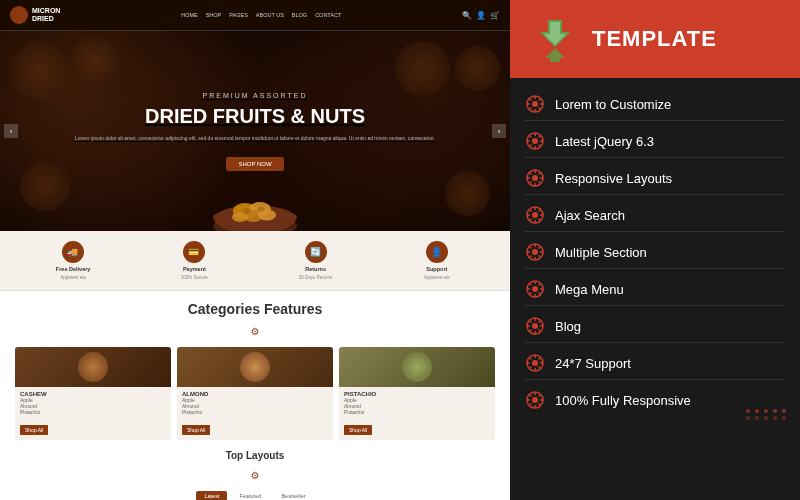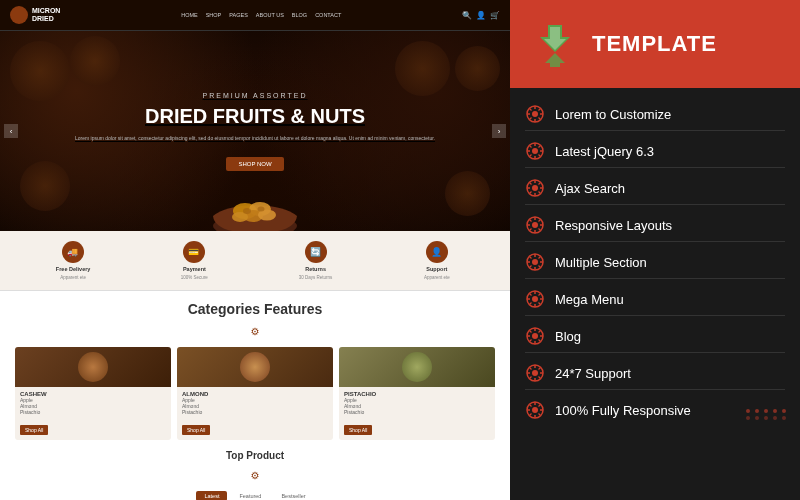--- a/index.html
+++ b/index.html
@@ -316,21 +316,21 @@
       flex-direction: column;
     }
 
     
     .brand-header {
       background: #cc3d2a;
       padding: 18px 20px;
       display: flex;
       align-items: center;
       gap: 12px;
-      height: 88px;
+      height: 78px;
     }
     .brand-logo {
       flex-shrink: 0;
     }
     .brand-logo svg {
       width: 50px;
       height: 50px;
     }
     .brand-name {
       font-size: 22px;
@@ -503,21 +503,21 @@
           </div>
         </div>
         <div class="cat-info">
           <div class="cat-name">PISTACHIO</div>
           <div class="cat-items">Apple<br>Almond<br>Pistachio</div>
           <div class="cat-btn">Shop All</div>
         </div>
       </div>
     </div>
 
-    <div class="top-product-title">Top Product</div>
+    <div class="top-product-title">Top Layouts</div>
     <div class="section-divider">
       <span>⚙</span>
     </div>
     <div class="product-tabs">
       <div class="product-tab active">Latest</div>
       <div class="product-tab">Featured</div>
       <div class="product-tab">Bestseller</div>
     </div>
   </div>
 </div>
@@ -570,33 +570,33 @@
 
     <div class="feature-row">
       <div class="feat-icon">
         <svg viewBox="0 0 18 18" xmlns="http://www.w3.org/2000/svg">
           <circle cx="9" cy="9" r="8" fill="none" stroke="#cc3d2a" stroke-width="1.5"></circle>
           <circle cx="9" cy="9" r="3" fill="#cc3d2a"></circle>
           <path d="M9 1 L9 4M9 14 L9 17M1 9 L4 9M14 9 L17 9" stroke="#cc3d2a" stroke-width="1.5"></path>
           <path d="M3.5 3.5 L5.5 5.5M12.5 12.5 L14.5 14.5M14.5 3.5 L12.5 5.5M5.5 12.5 L3.5 14.5" stroke="#cc3d2a" stroke-width="1.2"></path>
         </svg>
       </div>
+      <div class="feat-text">Responsive Layouts</div>
+    </div>
+
+    <div class="feature-row">
+      <div class="feat-icon">
+        <svg viewBox="0 0 18 18" xmlns="http://www.w3.org/2000/svg">
+          <circle cx="9" cy="9" r="8" fill="none" stroke="#cc3d2a" stroke-width="1.5"></circle>
+          <circle cx="9" cy="9" r="3" fill="#cc3d2a"></circle>
+          <path d="M9 1 L9 4M9 14 L9 17M1 9 L4 9M14 9 L17 9" stroke="#cc3d2a" stroke-width="1.5"></path>
+          <path d="M3.5 3.5 L5.5 5.5M12.5 12.5 L14.5 14.5M14.5 3.5 L12.5 5.5M5.5 12.5 L3.5 14.5" stroke="#cc3d2a" stroke-width="1.2"></path>
+        </svg>
+      </div>
       <div class="feat-text">Ajax Search</div>
-    </div>
-
-    <div class="feature-row">
-      <div class="feat-icon">
-        <svg viewBox="0 0 18 18" xmlns="http://www.w3.org/2000/svg">
-          <circle cx="9" cy="9" r="8" fill="none" stroke="#cc3d2a" stroke-width="1.5"></circle>
-          <circle cx="9" cy="9" r="3" fill="#cc3d2a"></circle>
-          <path d="M9 1 L9 4M9 14 L9 17M1 9 L4 9M14 9 L17 9" stroke="#cc3d2a" stroke-width="1.5"></path>
-          <path d="M3.5 3.5 L5.5 5.5M12.5 12.5 L14.5 14.5M14.5 3.5 L12.5 5.5M5.5 12.5 L3.5 14.5" stroke="#cc3d2a" stroke-width="1.2"></path>
-        </svg>
-      </div>
-      <div class="feat-text">Responsive Layouts</div>
     </div>
 
     <div class="feature-row">
       <div class="feat-icon">
         <svg viewBox="0 0 18 18" xmlns="http://www.w3.org/2000/svg">
           <circle cx="9" cy="9" r="8" fill="none" stroke="#cc3d2a" stroke-width="1.5"></circle>
           <circle cx="9" cy="9" r="3" fill="#cc3d2a"></circle>
           <path d="M9 1 L9 4M9 14 L9 17M1 9 L4 9M14 9 L17 9" stroke="#cc3d2a" stroke-width="1.5"></path>
           <path d="M3.5 3.5 L5.5 5.5M12.5 12.5 L14.5 14.5M14.5 3.5 L12.5 5.5M5.5 12.5 L3.5 14.5" stroke="#cc3d2a" stroke-width="1.2"></path>
         </svg>

